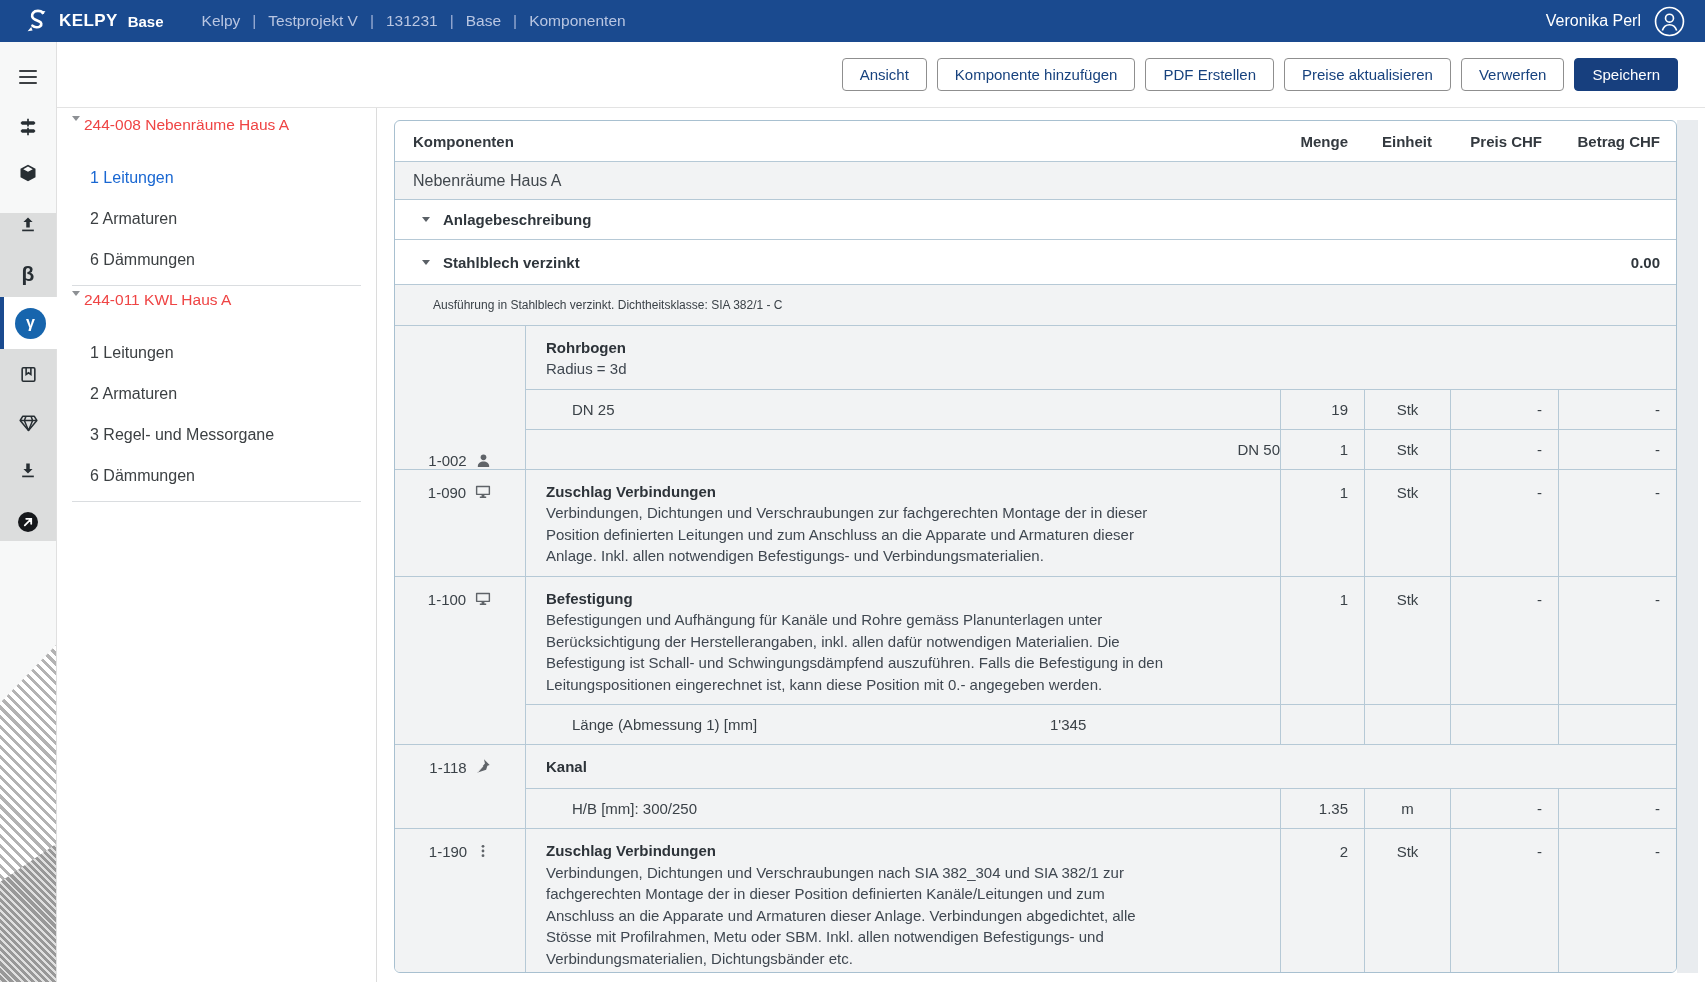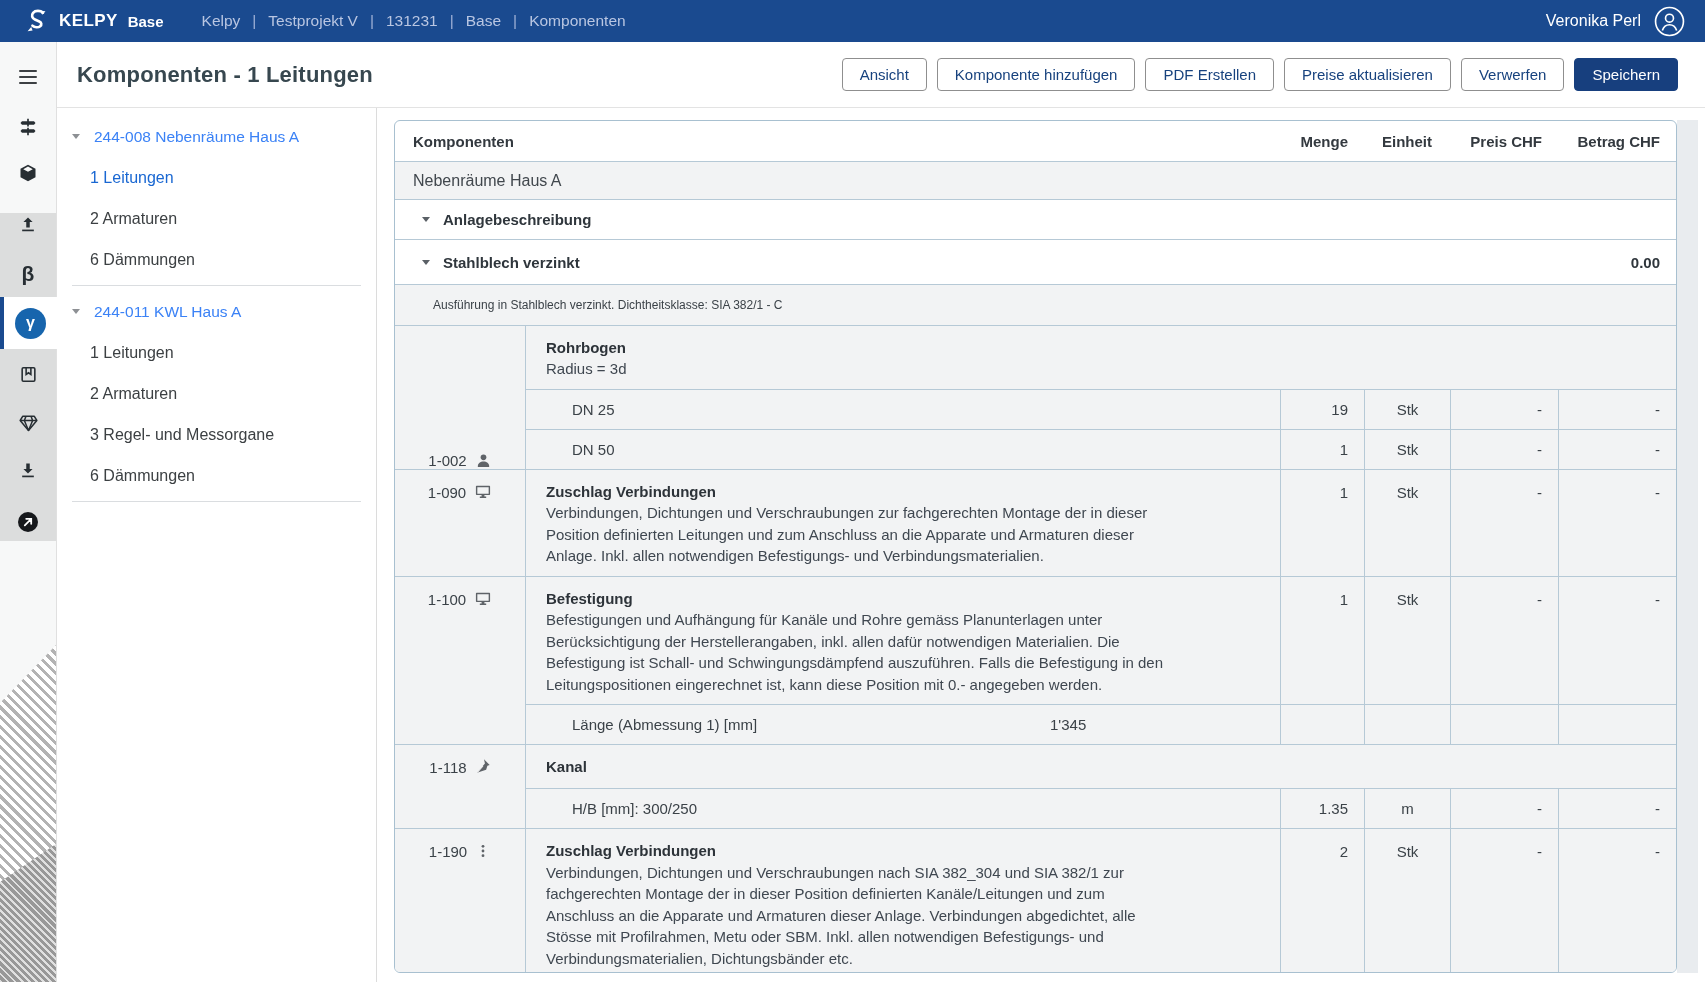--- a/index.html
+++ b/index.html
@@ -44,22 +44,22 @@
   .hatch1{position:absolute;left:0;top:603px;width:56px;height:337px;
           background:repeating-linear-gradient(45deg,#ffffff 0 4px,#b3b3b3 4px 7px);
           clip-path:polygon(0 58px,100% 0,100% 100%,0 100%)}
   .hatch2{position:absolute;left:0;top:802px;width:56px;height:138px;
           background:repeating-linear-gradient(45deg,#e0e0e0 0 2px,#989898 2px 5px);
           clip-path:polygon(0 38px,100% 0,100% 100%,0 100%)}
 
   
   .tree{position:absolute;left:57px;top:108px;width:320px;bottom:0;background:#fff;
         border-right:1px solid #dcdcdc;box-sizing:border-box;padding-top:8px}
-  .tree-group-h{display:flex;align-items:center;height:41px;padding-left:15px;gap:14px;
-                color:#3b82f6;font-size:15.5px;cursor:pointer}
+  .tree-group-h{display:flex;align-items:flex-start;height:41px;padding-left:15px;gap:4px;
+                color:#ef4444;font-size:15.5px;cursor:pointer}
   .tri-down{width:0;height:0;border-left:4.5px solid transparent;border-right:4.5px solid transparent;
             border-top:5.5px solid #8d9094}
   .tree-item{height:41px;display:flex;align-items:center;padding-left:33px;font-size:16px;color:#3c4043;cursor:pointer}
   .tree-item.active{color:#1967d2}
   .tree-div{border-top:1px solid #dadde0;margin:5px 15px}
 
   
   .right-band{position:absolute;left:1677px;top:120px;width:21px;height:853px;background:#e9ecef}
   .card{position:absolute;left:394px;top:120px;width:1283px;height:853px;background:#fff;
         border:1px solid #a8c0d0;border-radius:6px;box-sizing:border-box;overflow:hidden;z-index:15;
@@ -130,21 +130,20 @@
       <svg width="31" height="31" viewBox="0 0 32 32" fill="none" stroke="#fff" stroke-width="1.7">
         <circle cx="16" cy="16" r="14.4"></circle>
         <circle cx="16" cy="12.6" r="4.1"></circle>
         <path d="M8.6 25.3c1.3-3.9 4.1-5.9 7.4-5.9s6.1 2 7.4 5.9"></path>
       </svg>
     </span>
   </div>
 </div>
 
 <div class="page-header">
-  <h1 class="page-title">Komponenten - 1 Leitungen</h1>
   <div class="actions" id="actions">
       <button class="btn">Ansicht</button>
       <button class="btn">Komponente hinzufügen</button>
       <button class="btn">PDF Erstellen</button>
       <button class="btn">Preise aktualisieren</button>
       <button class="btn">Verwerfen</button>
       <button class="btn primary">Speichern</button>
     </div>
 </div>
 
@@ -278,21 +277,21 @@
           <div class="comp-title">Rohrbogen</div>
           <div class="comp-sub">Radius = 3d</div>
         </div>
         <div class="sr-label" style="grid-row: 2;">
           <span>DN 25</span>
         </div>
         <div class="sr-val al-r" style="grid-area: 2 / 3;">19</div>
         <div class="sr-val al-c" style="grid-area: 2 / 4;">Stk</div>
         <div class="sr-val al-r" style="grid-area: 2 / 5;">-</div>
         <div class="sr-val al-r" style="grid-area: 2 / 6;">-</div>
-        <div class="sr-label" style="grid-row: 3;">
+        <div class="sr-label" style="grid-row: 3; justify-content: flex-end;">
           <span>DN 50</span>
         </div>
         <div class="sr-val al-r" style="grid-area: 3 / 3;">1</div>
         <div class="sr-val al-c" style="grid-area: 3 / 4;">Stk</div>
         <div class="sr-val al-r" style="grid-area: 3 / 5;">-</div>
         <div class="sr-val al-r" style="grid-area: 3 / 6;">-</div>
       </div>
       <div class="comp">
         <div class="comp-code" style="grid-row: 1 / span 1;">
           <span>1-090</span>

